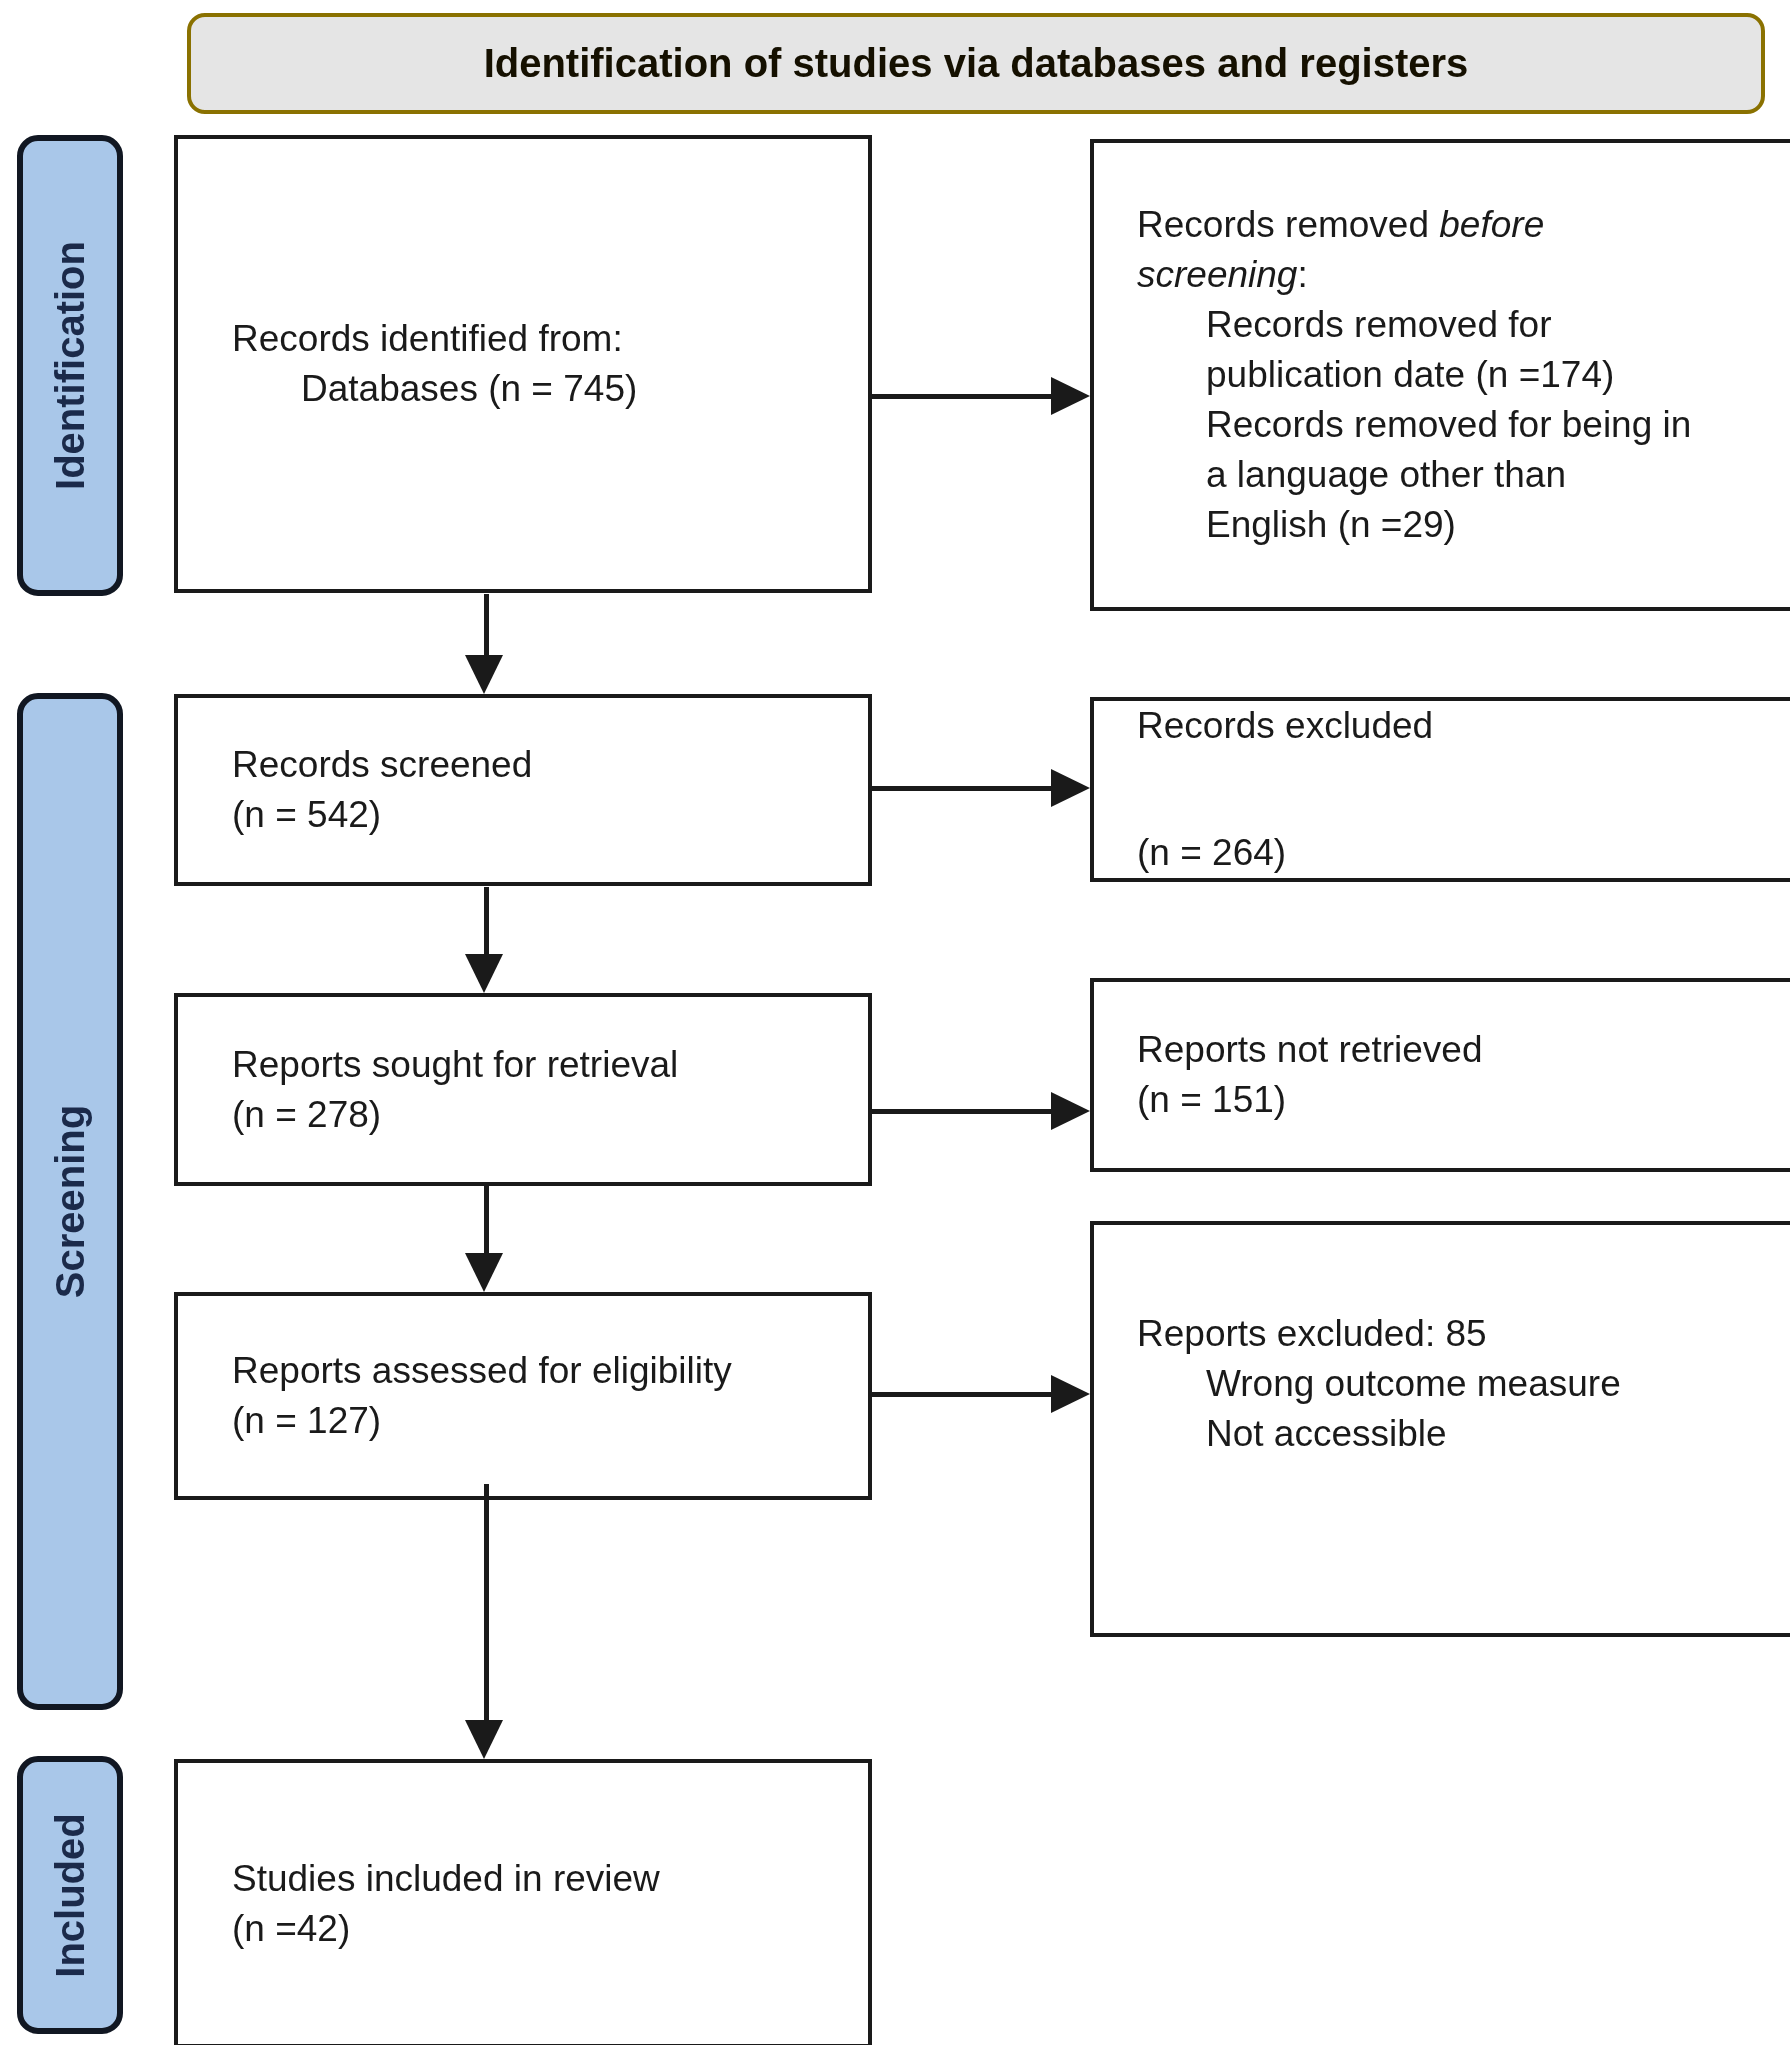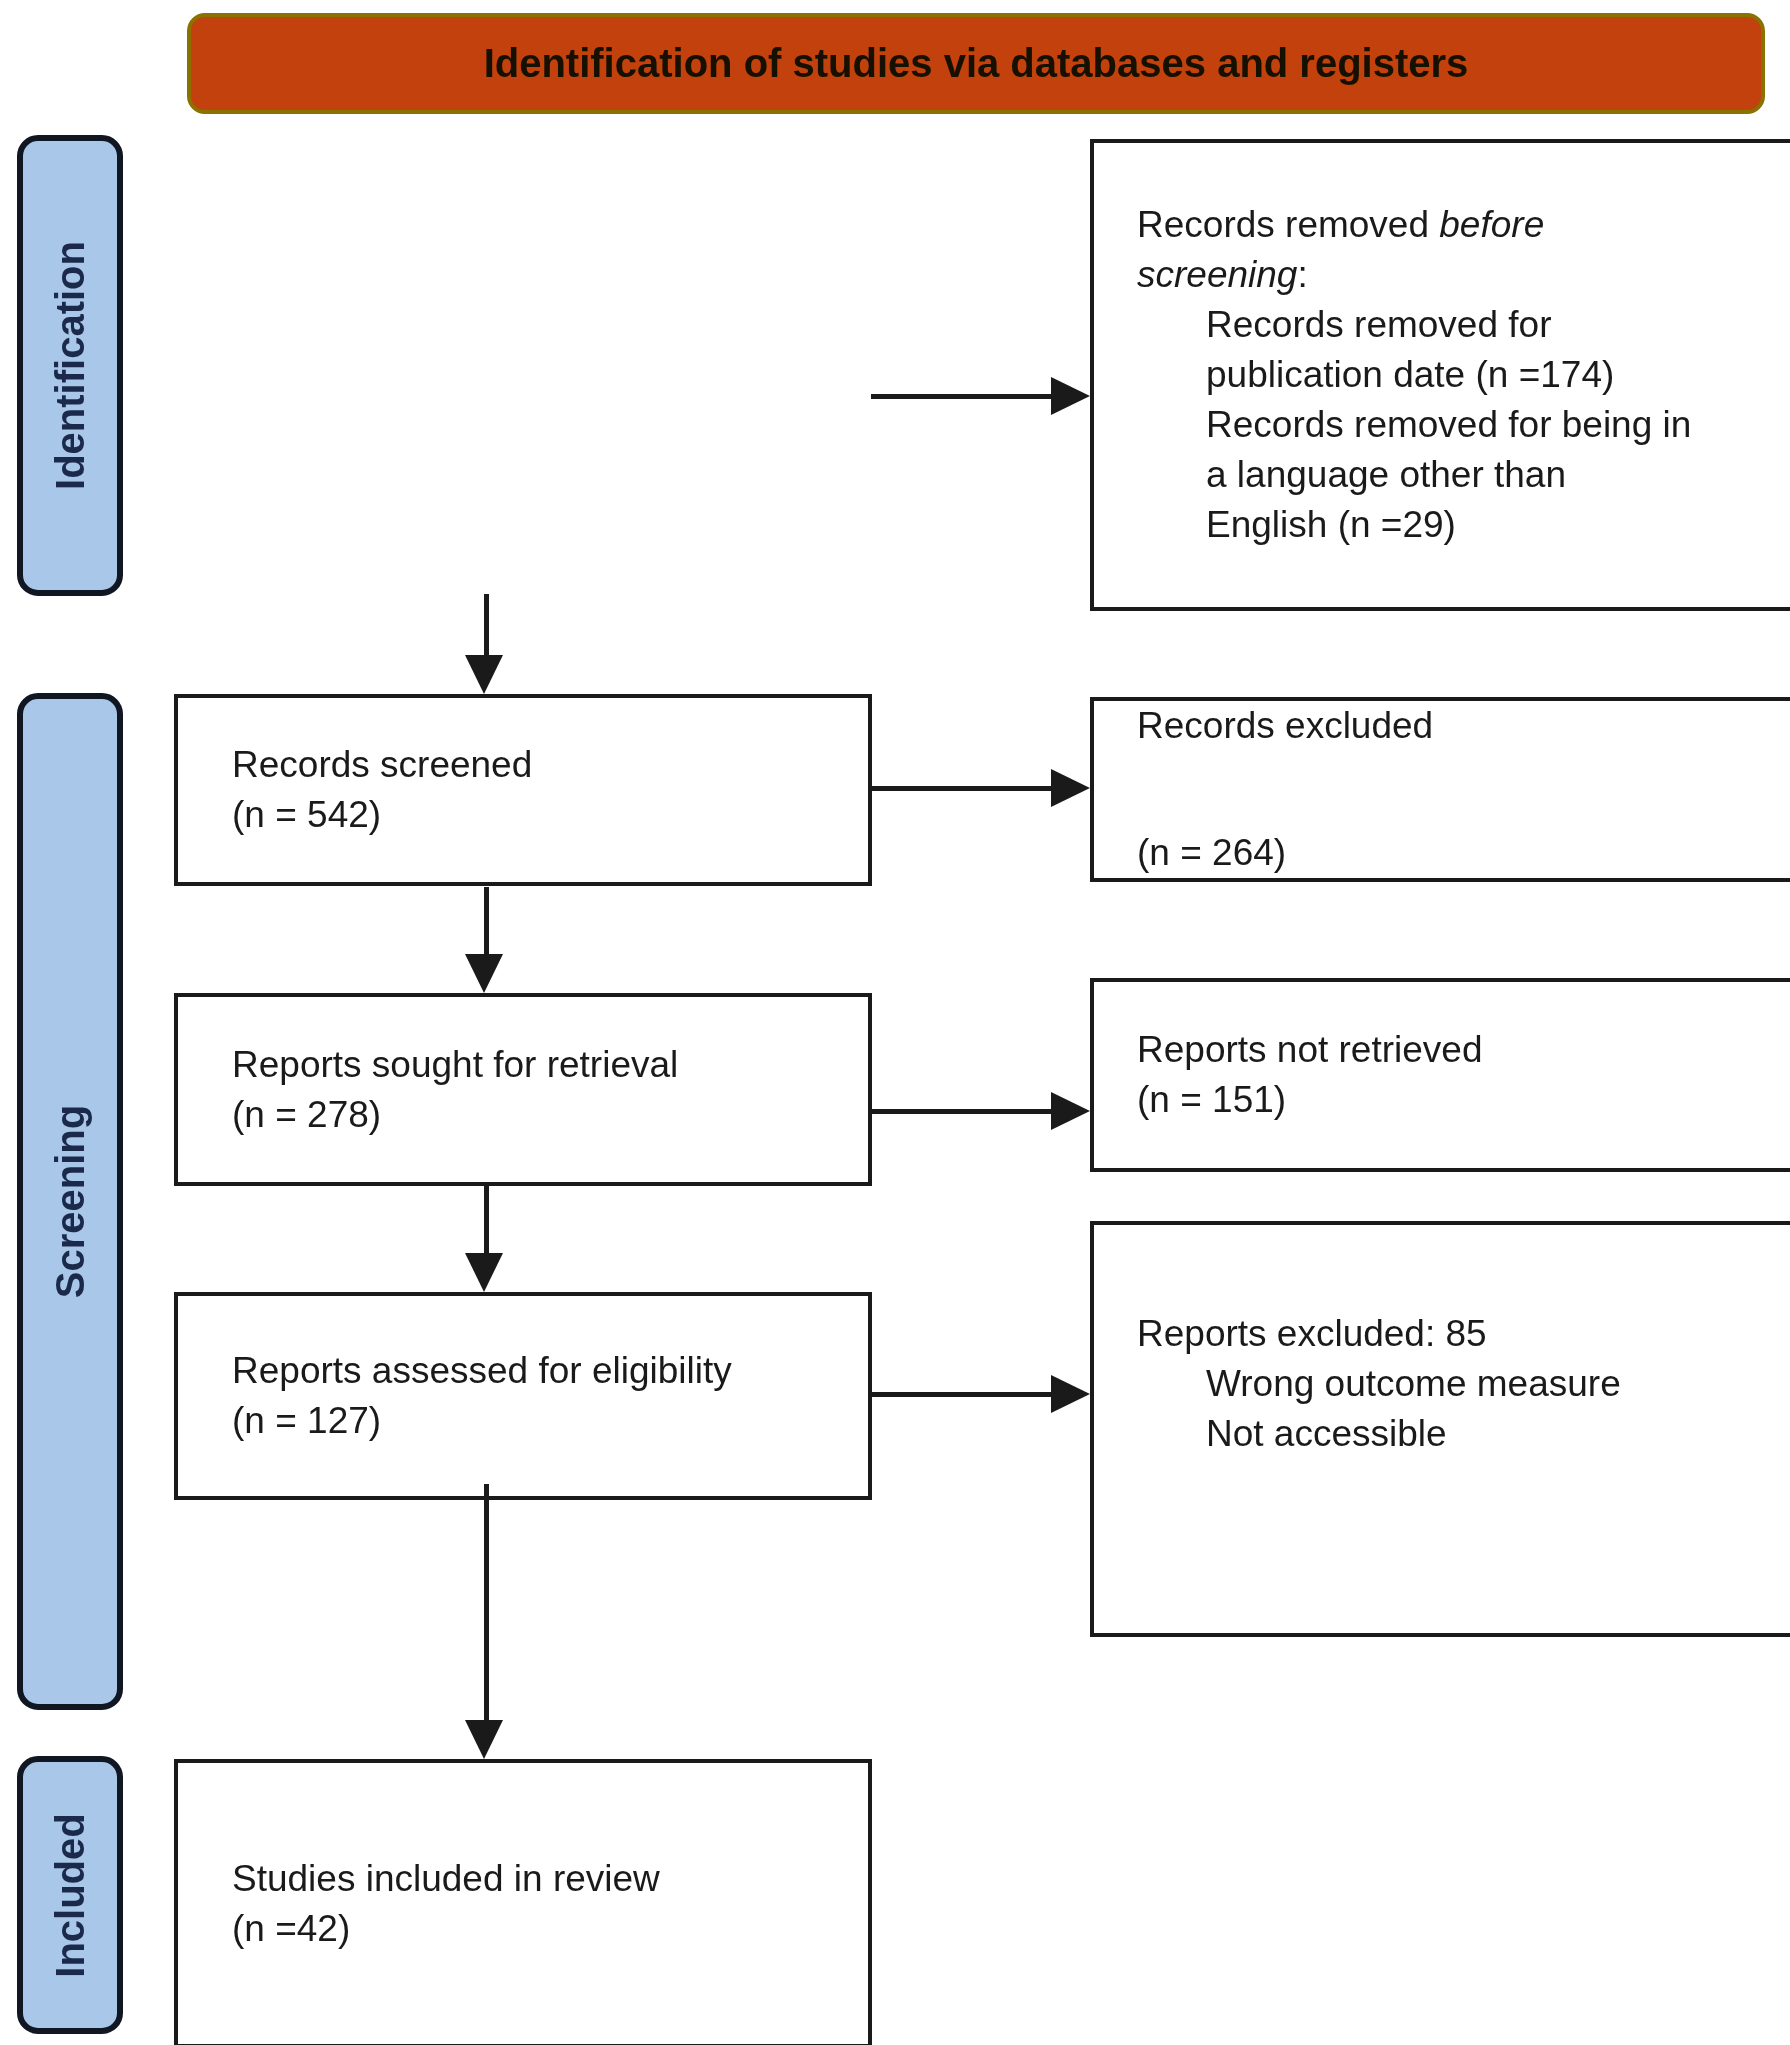--- a/index.html
+++ b/index.html
@@ -7,21 +7,21 @@
     position:relative;
     width:1791px;height:2046px;
     background:#ffffff;
     font-family:"Liberation Sans","DejaVu Sans",sans-serif;
     color:#1a1a1a;
     overflow:hidden;
   }
   
   .banner{
     position:absolute;left:187px;top:12.5px;width:1578px;height:101px;
-    background:#c2410c;border:4.9px solid #8a7100;border-radius:18px;
+    background:#e5e5e5;border:4.9px solid #8a7100;border-radius:18px;
     display:flex;align-items:center;justify-content:center;
     box-sizing:border-box;
   }
   .banner span{font-size:40px;font-weight:bold;color:#151000;letter-spacing:0px;}
   
   .vbar{
     position:absolute;left:17.4px;width:106px;
     background:#a9c7e9;border:6.2px solid #111722;border-radius:21px;
     display:flex;align-items:center;justify-content:center;
     box-sizing:border-box;
@@ -68,20 +68,24 @@
   <div class="vbar" style="top:135px;height:461px;">
     <span>Identification</span>
   </div>
   <div class="vbar" style="top:693px;height:1017px;">
     <span>Screening</span>
   </div>
   <div class="vbar" style="top:1756px;height:278px;">
     <span>Included</span>
   </div>
 
+  <div class="box col-left" style="top:135px;height:458px;">
+    <div class="ln">Records identified from:</div>
+    <div class="ln indent">Databases (n = 745)</div>
+  </div>
 
   <div class="box col-left" style="top:694px;height:192px;">
     <div class="ln">Records screened</div>
     <div class="ln">(n = 542)</div>
   </div>
 
   <div class="box col-left" style="top:993px;height:193px;">
     <div class="ln">Reports sought for retrieval</div>
     <div class="ln">(n = 278)</div>
   </div>

